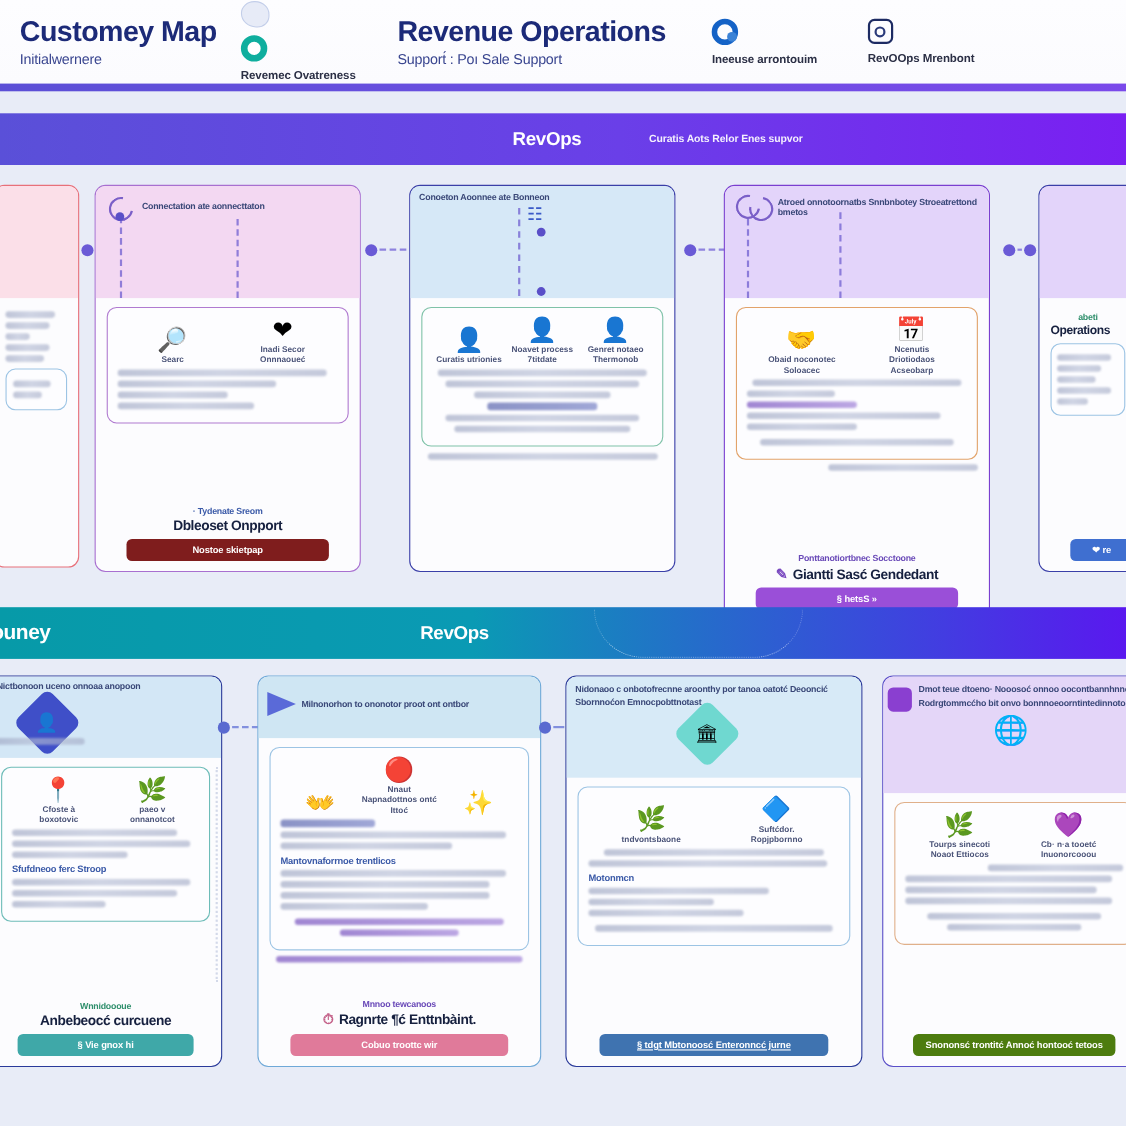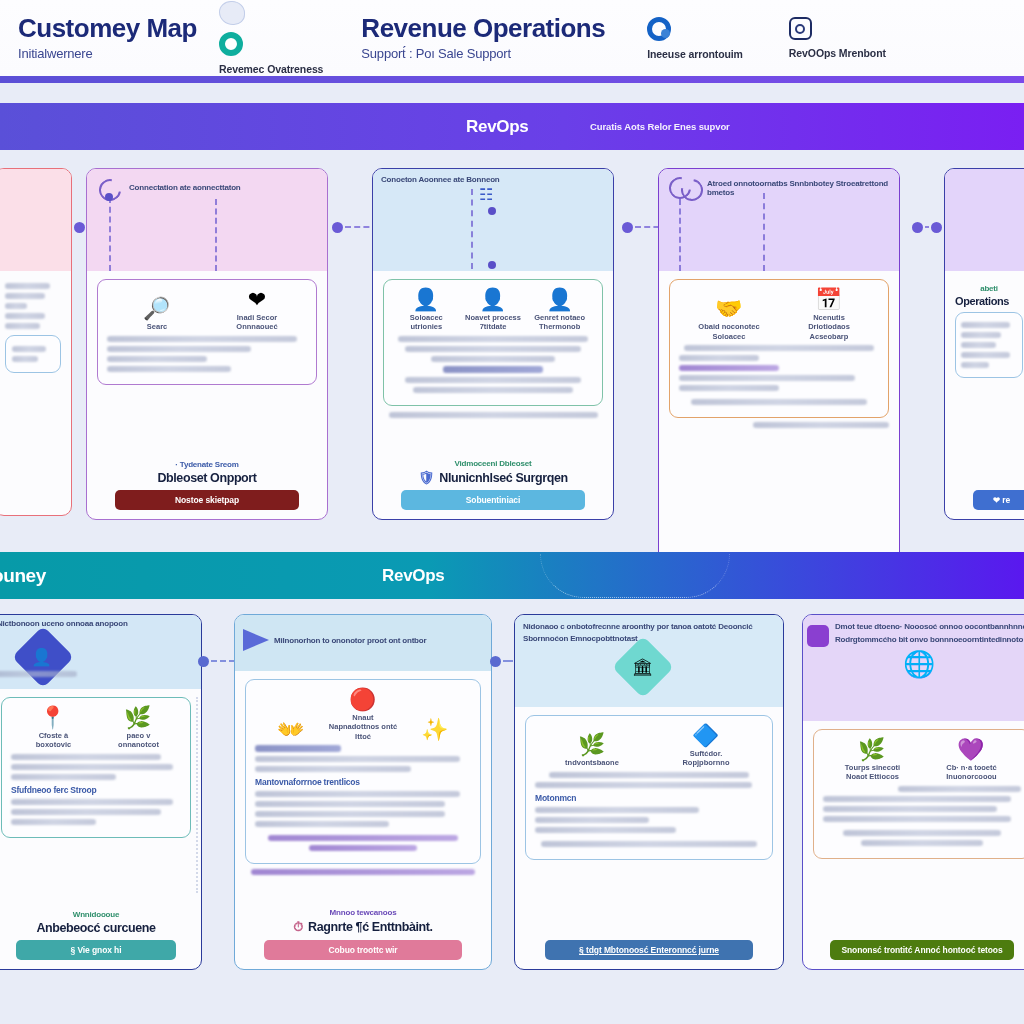--- a/index.html
+++ b/index.html
@@ -360,21 +360,21 @@
       <span class="vdash" style="left:98px;top:20px;height:80px"></span>
       <span class="vdot" style="left:115px;top:38px"></span>
       <div style="position:absolute;left:106px;top:16px;font-size:16px;color:#3a5ac8;filter:blur(.5px)">☷</div>
       <span class="vdot" style="left:115px;top:92px"></span>
     </div>
     <div class="card-body">
       <div class="panel gr">
         <div class="iconrow">
           <div class="iconcell">
             <div class="gly">👤</div>
-            <div class="glylbl">Soloacec
+            <div class="glylbl">Curatis
 utrionies</div>
           </div>
           <div class="iconcell">
             <div class="gly">👤</div>
             <div class="glylbl">Noavet
 process
 7titdate</div>
           </div>
           <div class="iconcell">
             <div class="gly">👤</div>
@@ -385,28 +385,20 @@
         </div>
         <div class="tline w95 c"></div>
           <div class="tline w88 c"></div>
           <div class="tline w62 c"></div>
         <div class="tline hd w50 c"></div>
         <div class="tline w88 c"></div>
           <div class="tline w80 c"></div>
       </div>
       <div class="tline w95 c" style="margin-top:6px"></div>
     </div>
-    <div class="card-foot">
-      <div class="foot-kicker subhead gn">Vidmoceeni Dbleoset</div>
-      <div class="foot-title">
-        <span style="font-size:13px;color:#4a6ad0">🛡</span>
-        <span>Nlunicnhlseć Surgrqen</span>
-      </div>
-      <button class="btn btn-sky">Sobuentiniaci</button>
-    </div>
   </div>
 
   <div class="conn" style="left:622px;width:78px">
     <span class="knob"></span>
       <span class="dash"></span>
       <span class="knob"></span>
   </div>
 
   <div class="card c4">
     <div class="card-head">
@@ -433,20 +425,28 @@
           </div>
         </div>
         <div class="tline w95 c"></div>
           <div class="tline w40"></div>
         <div class="tline pu w50"></div>
         <div class="tline w88"></div>
           <div class="tline w50"></div>
         <div class="tline w88 c" style="margin-top:8px"></div>
       </div>
       <div class="tline w62" style="margin-left:auto;margin-top:4px"></div>
+    </div>
+    <div class="card-foot">
+      <div class="foot-kicker subhead pu">Ponttanotiortbnec Socctoone</div>
+      <div class="foot-title">
+        <span style="font-size:13px;color:#7a4ac0">✎</span>
+        <span>Giantti Sasć Gendedant</span>
+      </div>
+      <button class="btn btn-violet">§ hetsS »</button>
     </div>
   </div>
 
   <div class="conn" style="left:912px;width:30px">
     <span class="knob"></span>
       <span class="dash"></span>
       <span class="knob"></span>
   </div>
 
   <div class="card c5">

